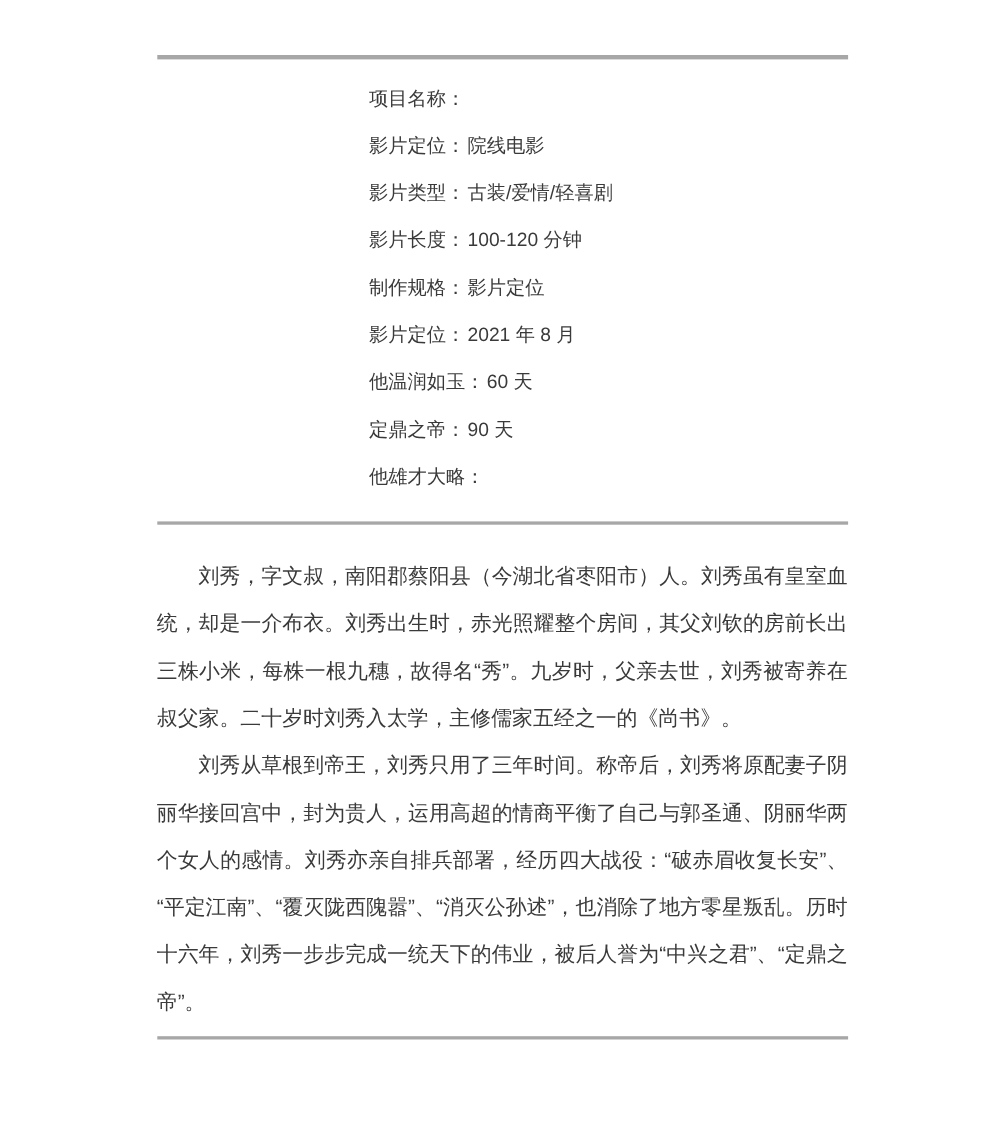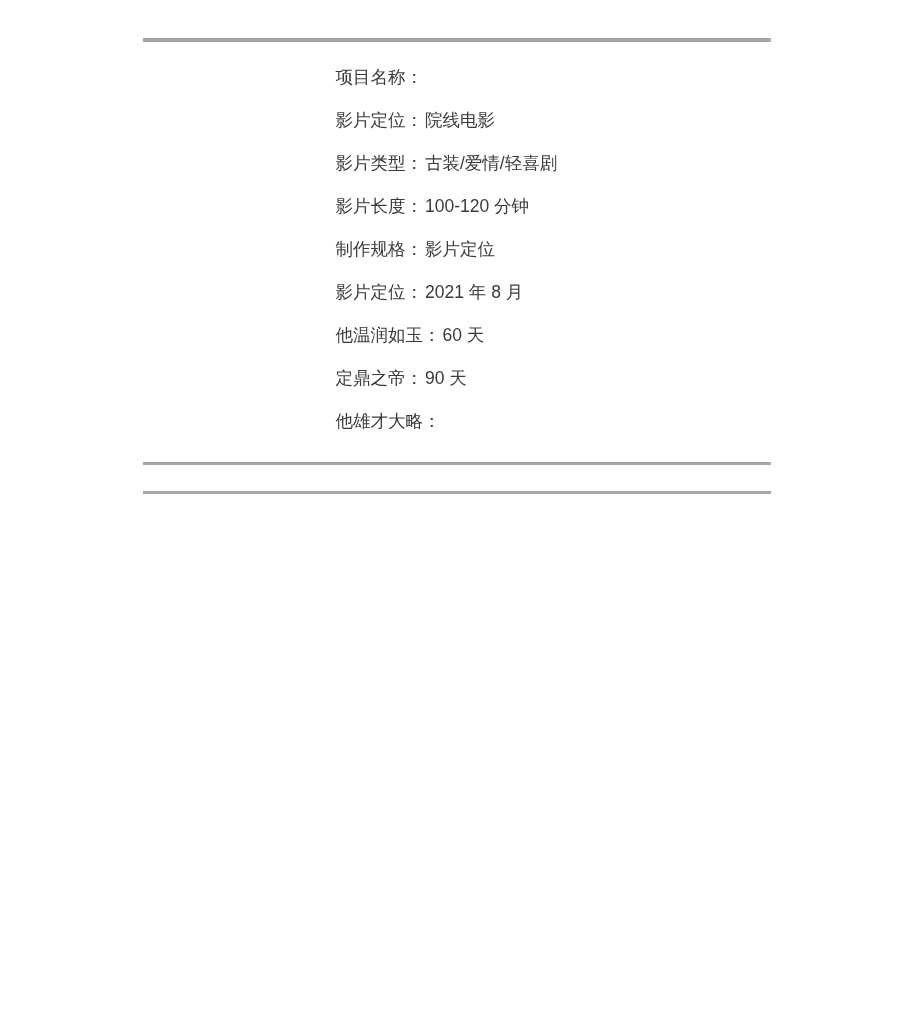--- a/index.html
+++ b/index.html
@@ -6,21 +6,21 @@
     margin: 0;
     padding: 0;
     background: #ffffff;
   }
   .page {
     position: relative;
     width: 780px;
     height: 1024px;
     margin: 0 auto;
     box-sizing: border-box;
-    padding: 0 76px;
+    padding: 12px 76px;
     background: var(--page-bg, #ffffff);
     color: var(--text-color, #3a3a3a);
     font-family: "Liberation Sans", "DejaVu Sans", sans-serif;
     overflow: hidden;
   }
   .rule {
     height: 3px;
     background: var(--rule-color, #a7a7a7);
     border: none;
   }
@@ -112,17 +112,19 @@
     <div class="spec-row">
       <span class="spec-label">他雄才大略</span>
         <span class="spec-colon">：</span>
     </div>
 
   </div>
 
   <div class="rule rule-middle"></div>
 
   <div class="synopsis">
+    <p>刘秀，字文叔，南阳郡蔡阳县（今湖北省枣阳市）人。刘秀虽有皇室血统，却是一介布衣。刘秀出生时，赤光照耀整个房间，其父刘钦的房前长出三株小米，每株一根九穗，故得名“秀”。九岁时，父亲去世，刘秀被寄养在叔父家。二十岁时刘秀入太学，主修儒家五经之一的《尚书》。</p>
+    <p>刘秀从草根到帝王，刘秀只用了三年时间。称帝后，刘秀将原配妻子阴丽华接回宫中，封为贵人，运用高超的情商平衡了自己与郭圣通、阴丽华两个女人的感情。刘秀亦亲自排兵部署，经历四大战役：“破赤眉收复长安”、“平定江南”、“覆灭陇西隗嚣”、“消灭公孙述”，也消除了地方零星叛乱。历时十六年，刘秀一步步完成一统天下的伟业，被后人誉为“中兴之君”、“定鼎之帝”。</p>
   </div>
 
   <div class="rule rule-bottom"></div>
 
 </div>
 
 </body></html>

